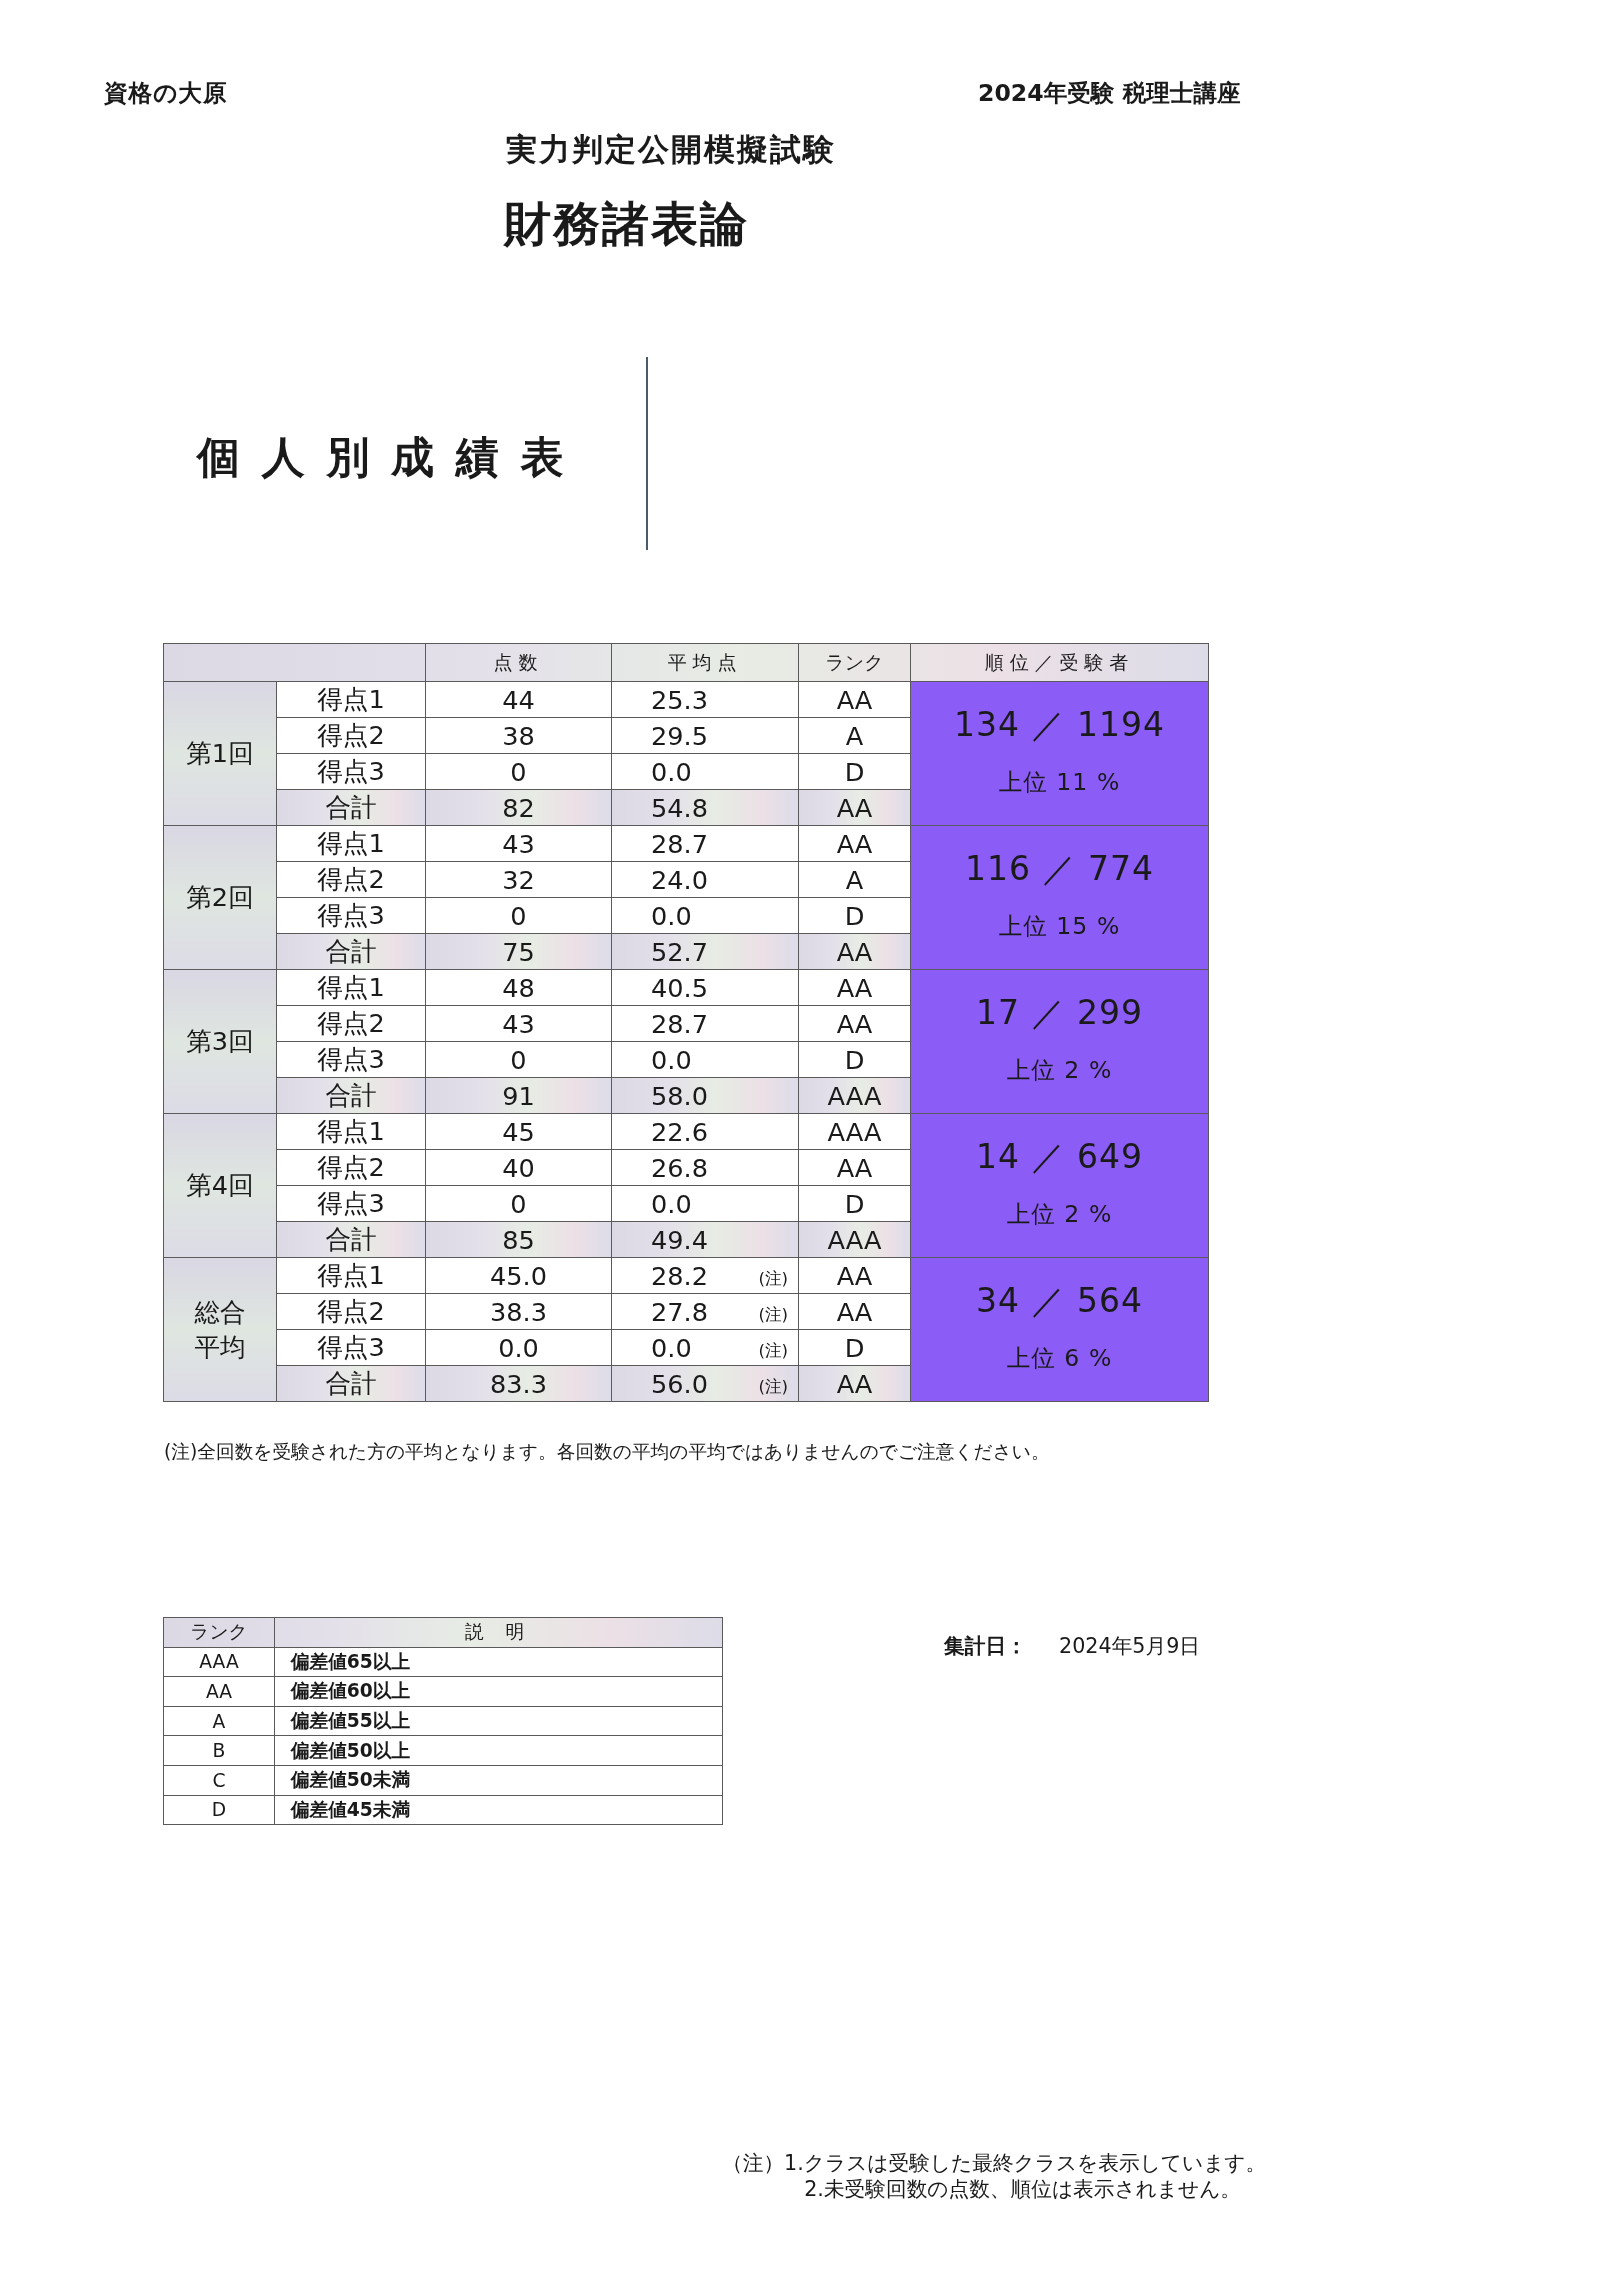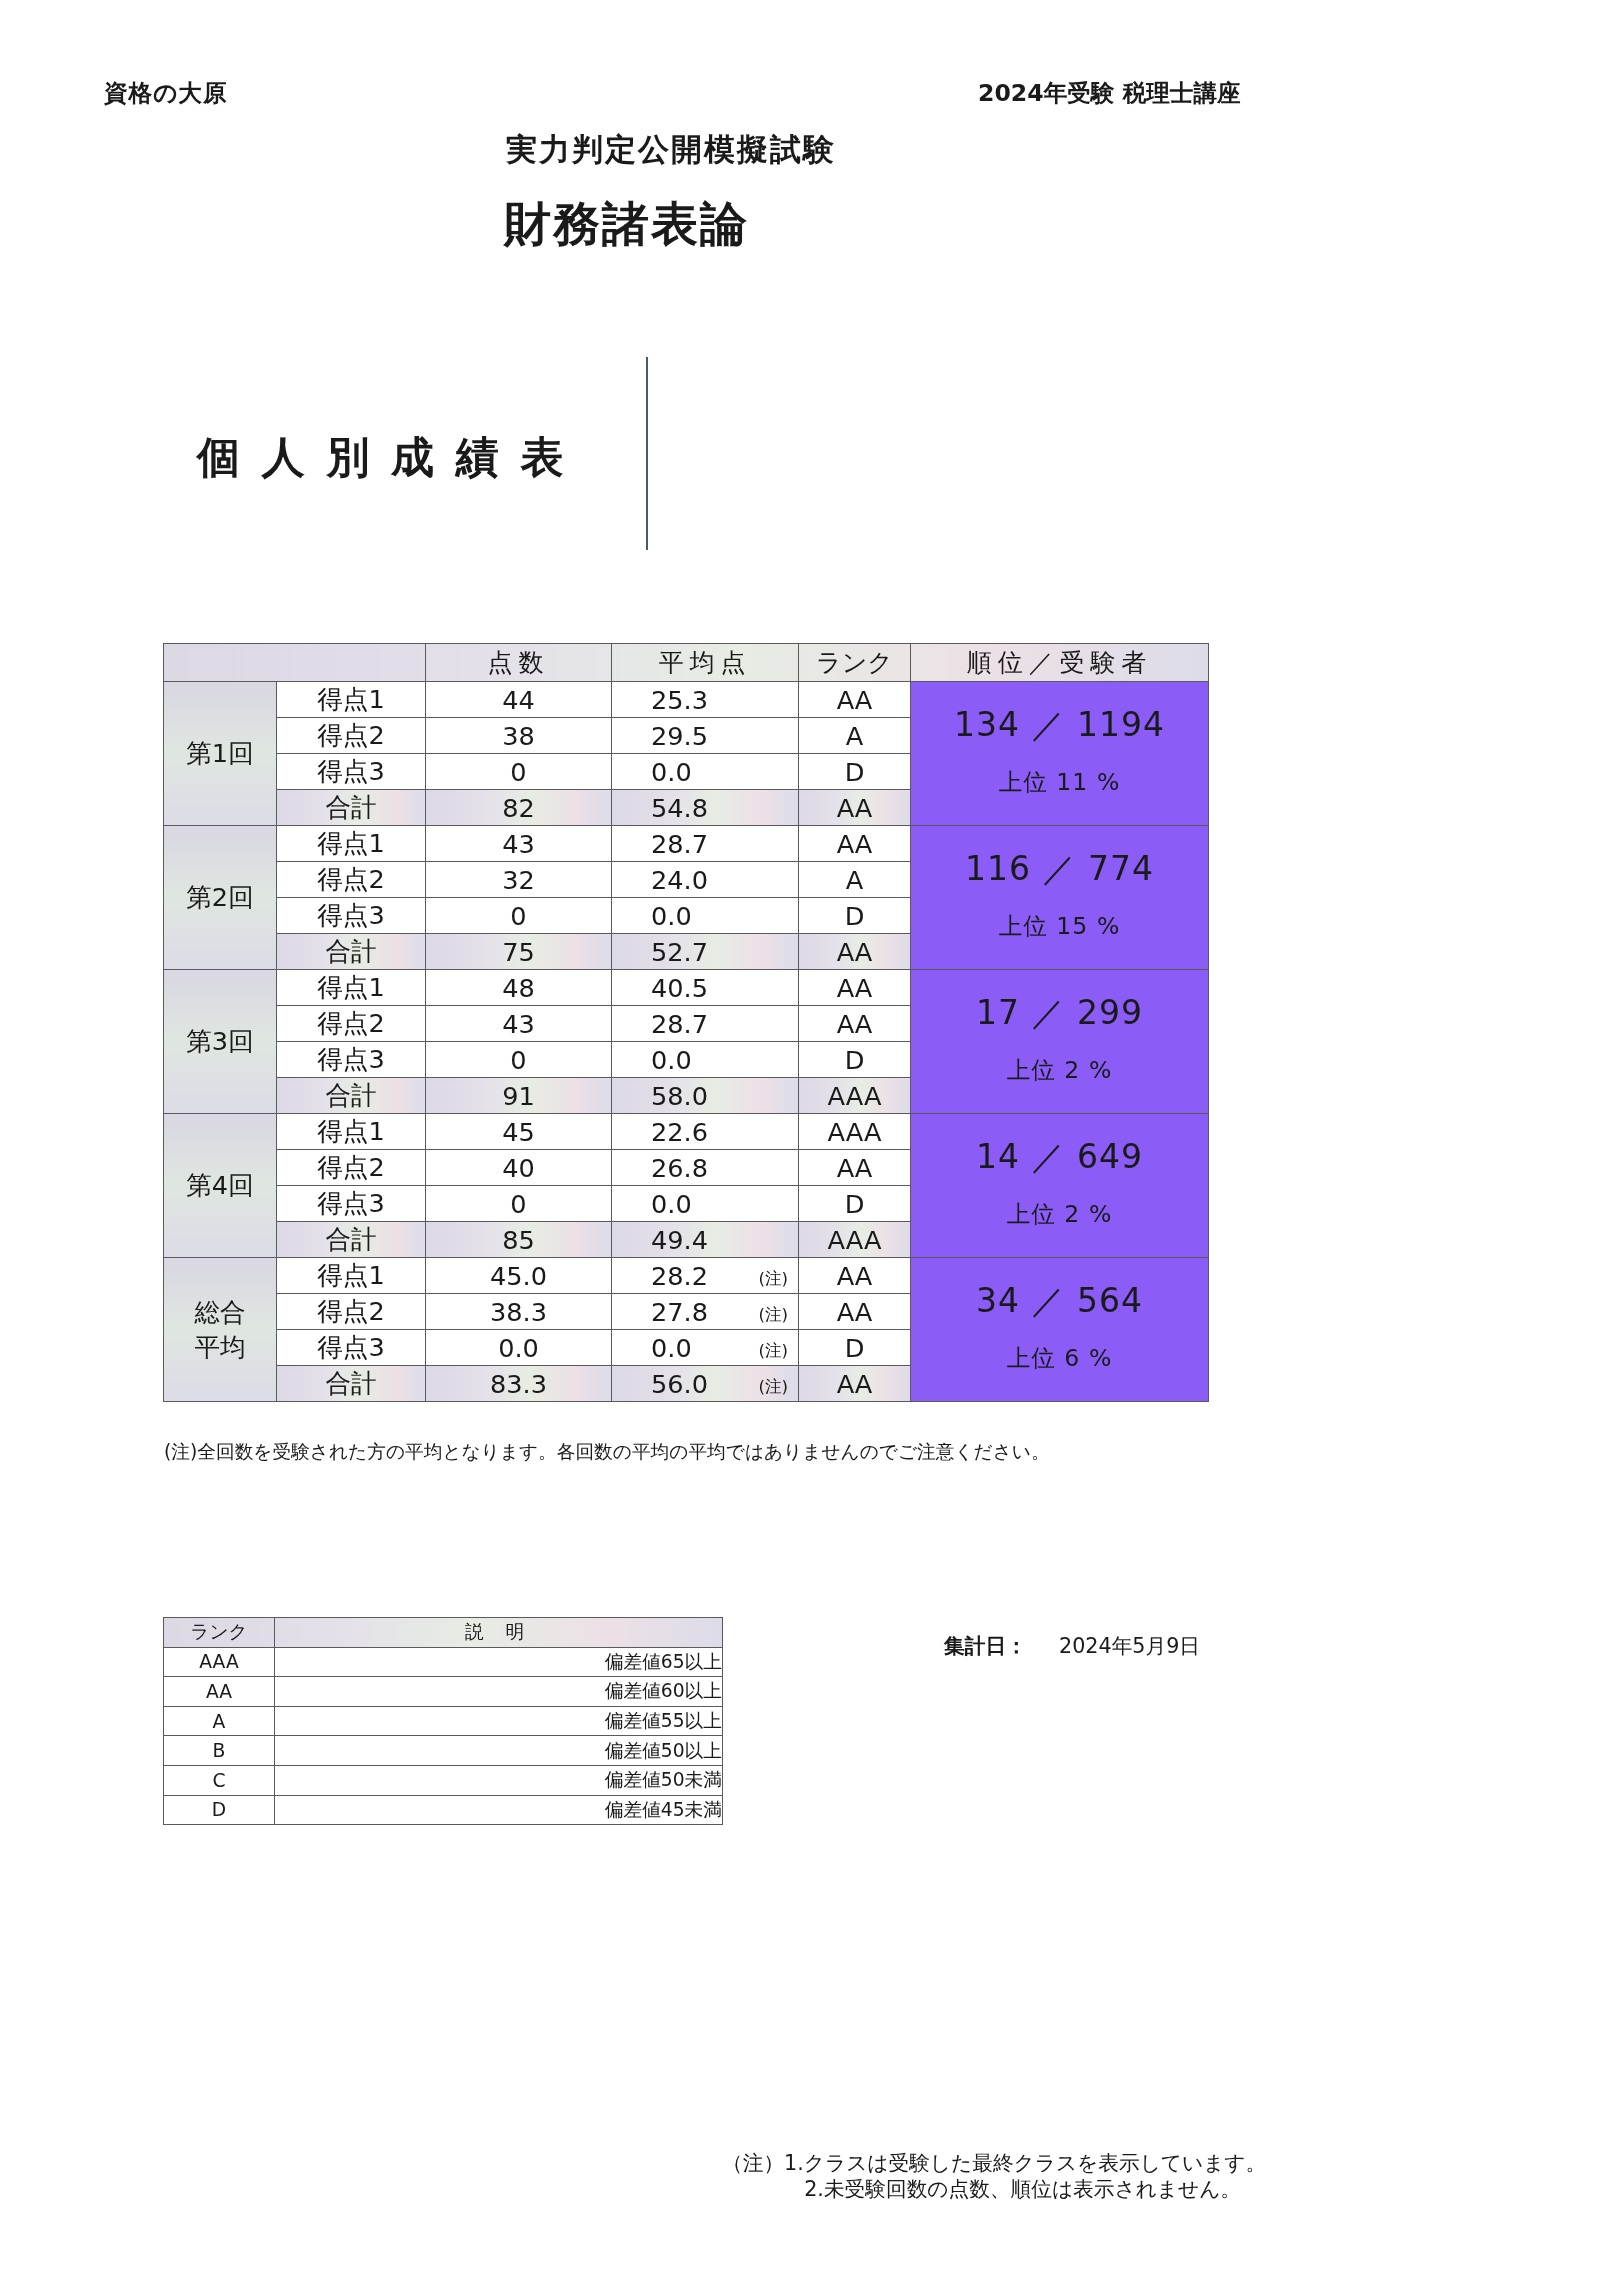--- a/index.html
+++ b/index.html
@@ -10,37 +10,37 @@
   .hdr-right{left:978px;top:77px;font-size:23.6px;font-weight:bold;}
   .subtitle{left:506px;top:129px;font-size:31px;font-weight:bold;letter-spacing:2px;}
   .title{left:504px;top:193px;font-size:47px;font-weight:bold;letter-spacing:2px;}
   .report{left:197px;top:429px;font-size:43px;font-weight:bold;letter-spacing:21.7px;}
   .vline{left:646px;top:357px;width:2px;height:193px;background:#4a5a66;}
 
   table{border-collapse:collapse;position:absolute;}
   .main{left:163px;top:643px;width:1046px;table-layout:fixed;}
   .main td,.main th{border:1.5px solid #5a5a5a;padding:0;height:35px;
        font-size:25.6px;font-weight:normal;text-align:center;}
-  .main thead th{height:37px;font-size:25px;letter-spacing:5.9px;}
+  .main thead th{height:37px;font-size:19px;letter-spacing:5.9px;}
   .shade{background:linear-gradient(90deg,#dcd8e4 0%,#e4e0ea 30%,#e7ece4 55%,#ece0e6 80%,#dcdce8 100%);}
   .shade2{background:linear-gradient(180deg,#d9d7e3 0%,#dfe6e0 50%,#dcdbe6 100%);}
   .round{font-size:26.6px;line-height:35px;}
   .avg{position:relative;}
   .avg .num{display:inline-block;width:108px;text-align:left;}
   .avg .note{position:absolute;right:9.9px;top:8.9px;font-size:16.7px;}
   .rankcell{background:#8b5cf6;vertical-align:middle;}
   .rankcell .big{font-size:33px;letter-spacing:1px;display:block;margin-top:-5.9px;}
   .rankcell .pct{font-size:23.6px;display:block;margin-top:17.7px;letter-spacing:1px;}
   .main-note{left:164px;top:1439px;font-size:18.7px;}
 
   .legend{left:163px;top:1617px;width:560px;table-layout:fixed;}
   .legend td,.legend th{border:1.5px solid #5a5a5a;height:28.6px;padding:0;font-size:18.7px;font-weight:normal;}
   .legend th{letter-spacing:7.9px;}
   .legend td.r{text-align:center;}
-  .legend td.d{text-align:right;padding-left:15.8px;}
+  .legend td.d{text-align:left;padding-left:15.8px;font-weight:bold;}
   .date-label{left:944px;top:1632px;font-size:20.7px;font-weight:bold;}
   .date-val{left:1059px;top:1632px;font-size:20.7px;}
   .foot{left:722px;top:2151px;font-size:20.7px;line-height:25.6px;}
   .foot .l2{padding-left:57px;}
 </style>
 </head>
 <body>
 
 <div class="abs hdr-left">資格の大原</div>
 <div class="abs hdr-right">2024年受験 税理士講座</div>

